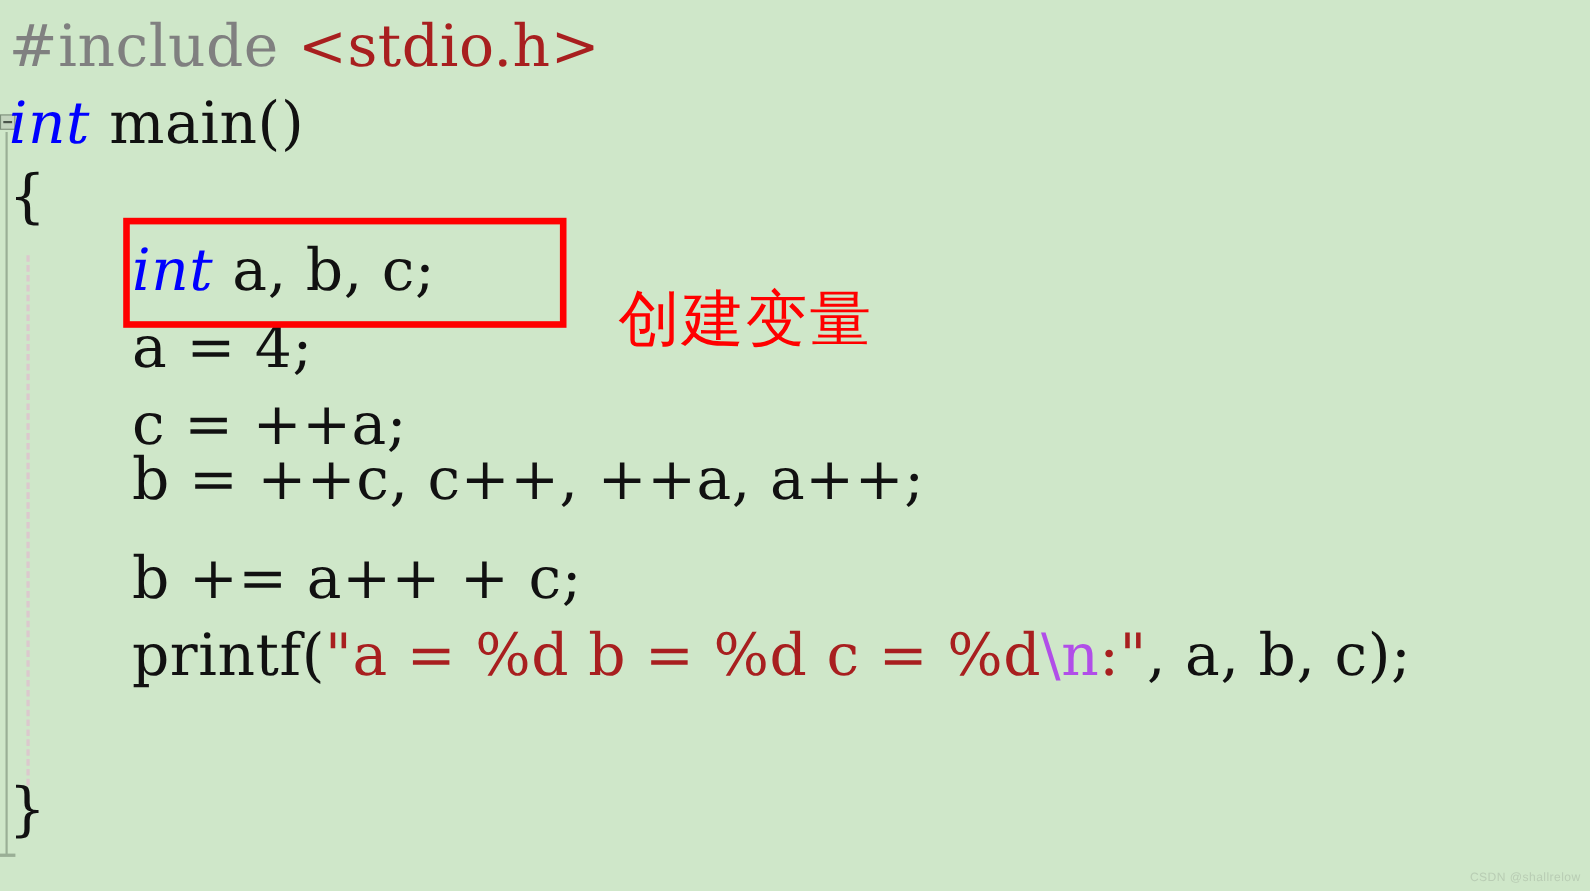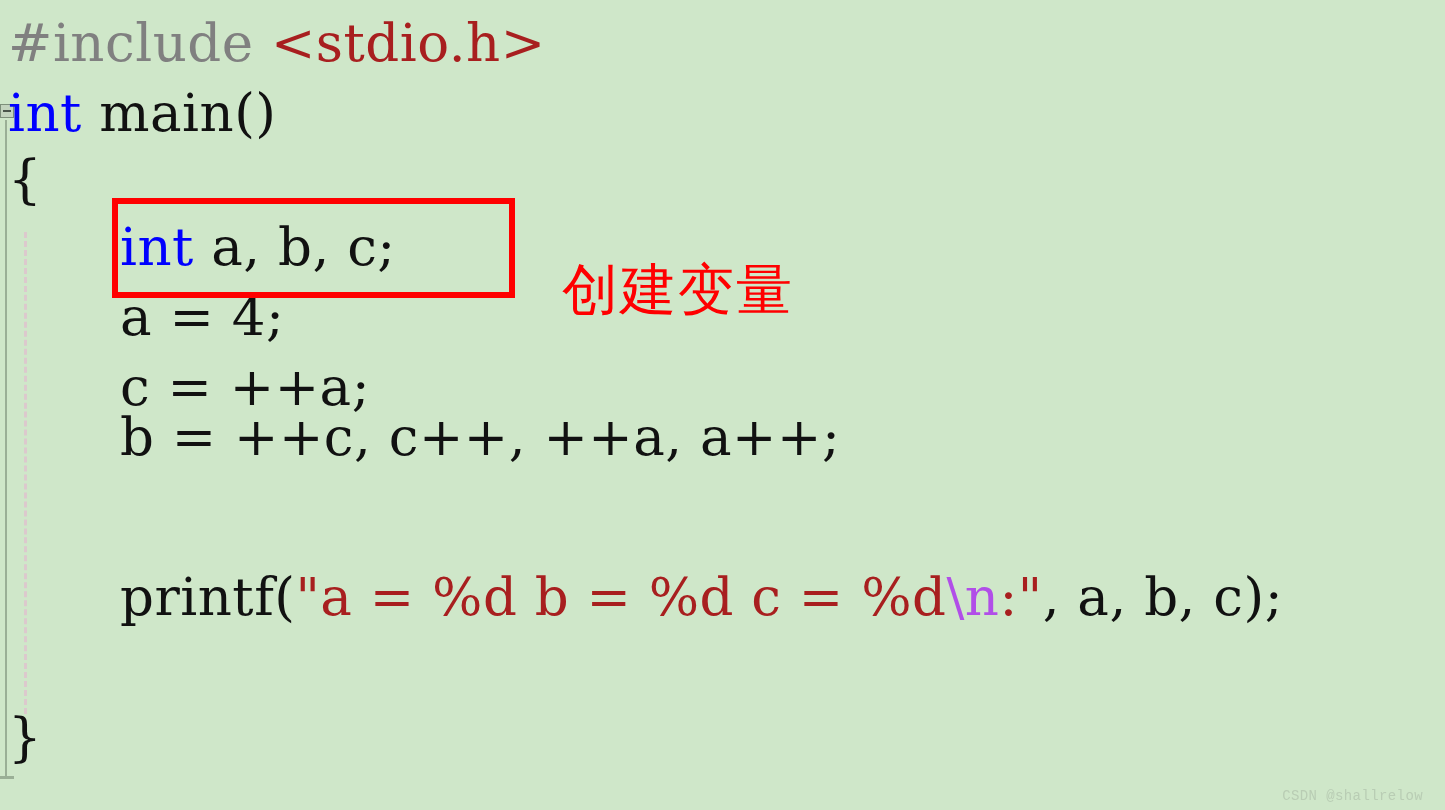--- a/index.html
+++ b/index.html
@@ -76,21 +76,21 @@
     position: absolute;
     left: 0;
     white-space: pre;
     font-size: 53px;
     line-height: 62px;
     letter-spacing: 0.5px;
     color: #111111;
   }
   .tok-pre   { color: #808080; }
   .tok-hdr   { color: #a81f1f; }
-  .tok-kw    { color: #0000ff; }
+  .tok-kw    { color: #0000ff; font-style: italic; }
   .tok-ret   { color: #9b1fc4; }
   .tok-str   { color: #a81f1f; }
   .tok-esc   { color: #b14ee8; }
   .tok-plain { color: #111111; }
 
   .ln-include { top: 12px;  left: 8px; }
   .ln-main    { top: 82px;  left: 8px; }
   .ln-open    { top: 148px; left: 8px; }
   .ln-decl    { top: 216px; left: 120px; }
   .ln-a5      { top: 286px; left: 120px; }
@@ -122,24 +122,24 @@
     font-size: 56px;
     line-height: 84px;
     color: #ff0000;
     white-space: pre;
     letter-spacing: 2px;
   }
 
   
   .watermark {
     position: absolute;
-    right: 22px;
+    right: 8px;
     bottom: 6px;
-    font-family: Liberation Mono, monospace;
-    font-size: 14px;
+    font-family: Liberation Sans, sans-serif;
+    font-size: 11px;
     color: #b9cdb4;
     letter-spacing: 0.4px;
     white-space: pre;
   }
 </style>
 </head>
 <body>
 
 <div id="editor">
 
@@ -155,20 +155,21 @@
   <div class="code-line ln-open"><span class="tok-plain">{</span></div>
 
   <div class="code-line ln-decl"><span class="tok-kw">int</span><span class="tok-plain"> a, b, c;</span></div>
 
   <div class="code-line ln-a5"><span class="tok-plain">a = 4;</span></div>
 
   <div class="code-line ln-cppa"><span class="tok-plain">c = ++a;</span></div>
 
   <div class="code-line ln-bmulti"><span class="tok-plain">b = ++c, c++, ++a, a++;</span></div>
 
+  <div class="code-line ln-bplus"><span class="tok-plain">b += a++ + c;</span></div>
 
   <div class="code-line ln-printf"><span class="tok-plain">printf(</span><span class="tok-str">"</span><span class="tok-str">a = %d b = %d c = %d</span><span class="tok-esc">\n</span><span class="tok-str">:</span><span class="tok-str">"</span><span class="tok-plain">, a, b, c);</span></div>
 
 
   <div class="code-line ln-close"><span class="tok-plain">}</span></div>
 
   <div class="highlight-box"></div>
 
   <div class="annotation">创建变量</div>
 

